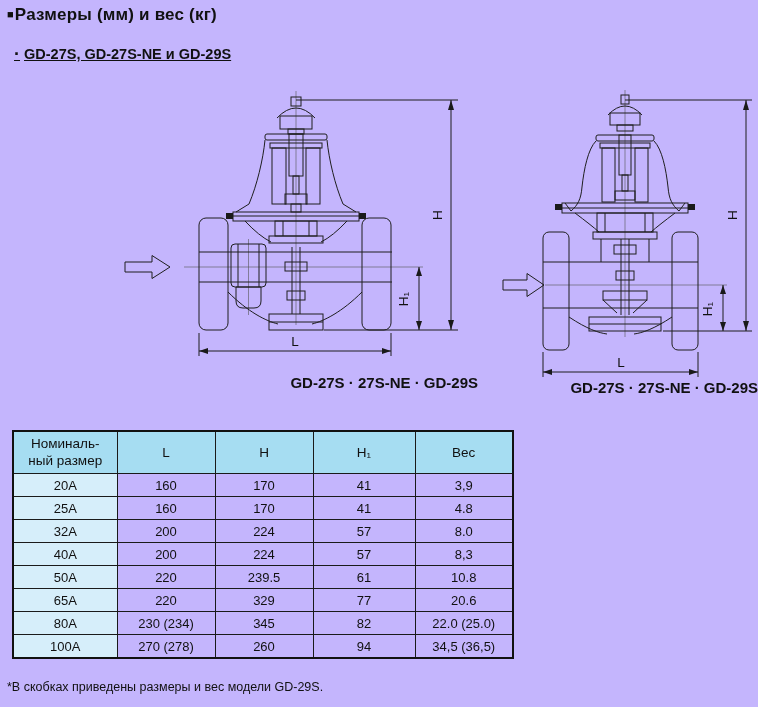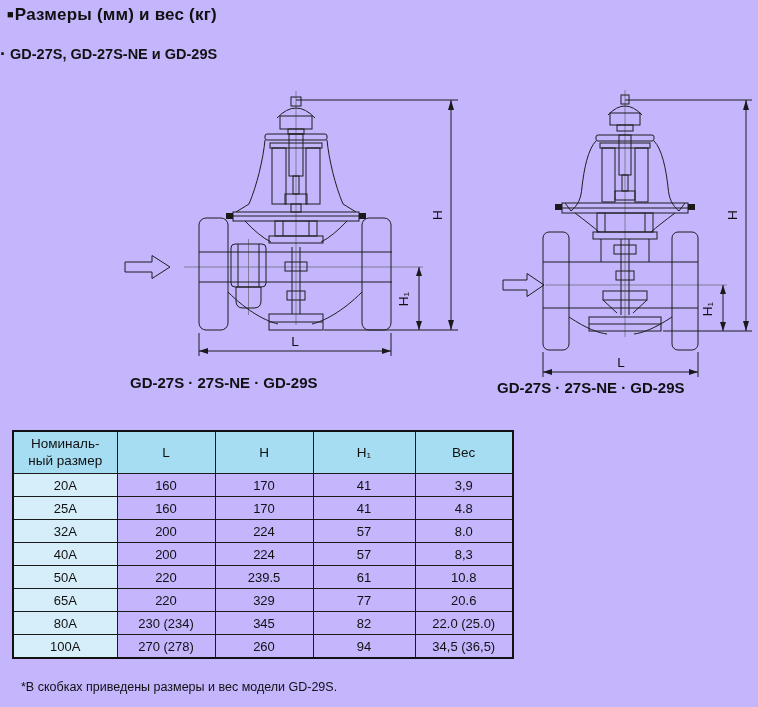--- a/index.html
+++ b/index.html
@@ -1,40 +1,40 @@
 <!DOCTYPE html>
 <html style="--header-bg: #a6ddf2; --label-col-bg: #d6eefa;"><head>
 <meta charset="utf-8">
 <style>
   html,body{margin:0;padding:0;background:#fff;}
   .page{position:relative;width:758px;height:707px;background:#c4b5fd;
         font-family:"Liberation Sans",sans-serif;color:#111;overflow:hidden;}
   .title-row{position:absolute;left:7px;top:5px;font-size:17px;font-weight:700;
              letter-spacing:0.2px;white-space:nowrap;}
   .bullet-sq{font-size:11px;vertical-align:2px;margin-right:1px;}
-  .subtitle-row{position:absolute;left:0;top:44px;font-size:14.5px;font-weight:700;white-space:nowrap;}
+  .subtitle-row{position:absolute;left:14px;top:44px;font-size:14.5px;font-weight:700;white-space:nowrap;text-decoration:underline;}
   .bullet-dot{font-size:18px;font-weight:700;margin-right:4px;vertical-align:-1px;}
   .diagram{position:absolute;}
   .diagram svg{display:block;}
   .dline{stroke:#1f1f1f;stroke-width:1;fill:none;}
   .dthin{stroke:#555;stroke-width:0.6;fill:none;}
   .dfill{fill:#1a1a1a;stroke:none;}
   .dimtxt{font-family:"Liberation Sans",sans-serif;font-size:13.5px;fill:#111;}
-  .diagram-caption{position:absolute;text-align:left;}
+  .diagram-caption{position:absolute;text-align:right;}
   .cap-models{font-size:15px;font-weight:700;white-space:nowrap;}
   .cap-range{font-size:12px;font-weight:700;margin-top:1px;}
   table.dims{position:absolute;left:12px;top:430px;border-collapse:collapse;
              table-layout:fixed;font-size:13px;}
   table.dims th,table.dims td{border:1px solid #1a1a1a;text-align:center;
              padding:0;height:22px;overflow:hidden;}
   table.dims{border:2px solid #111;}
   table.dims th{background:var(--header-bg,#a6ddf2);font-weight:400;height:41px;font-size:13.5px;}
   th.size-hdr{text-align:left;padding-left:8px;line-height:1.2;}
   td.label-col{background:var(--label-col-bg,#d6eefa);}
-  .footnote{position:absolute;left:21px;top:680px;font-size:12.5px;}
+  .footnote{position:absolute;left:7px;top:680px;font-size:12.5px;}
 </style>
 </head>
 <body>
 
 <div class="page">
 
   <div class="title-row">
     <span class="bullet-sq">■</span><span>Размеры (мм) и вес (кг)</span>
   </div>
 

